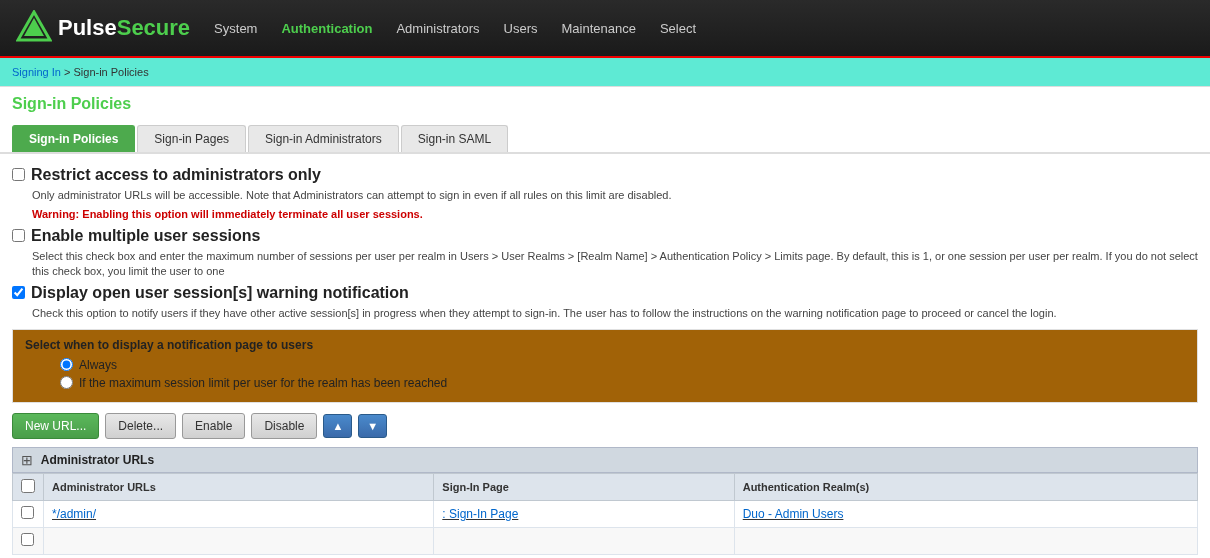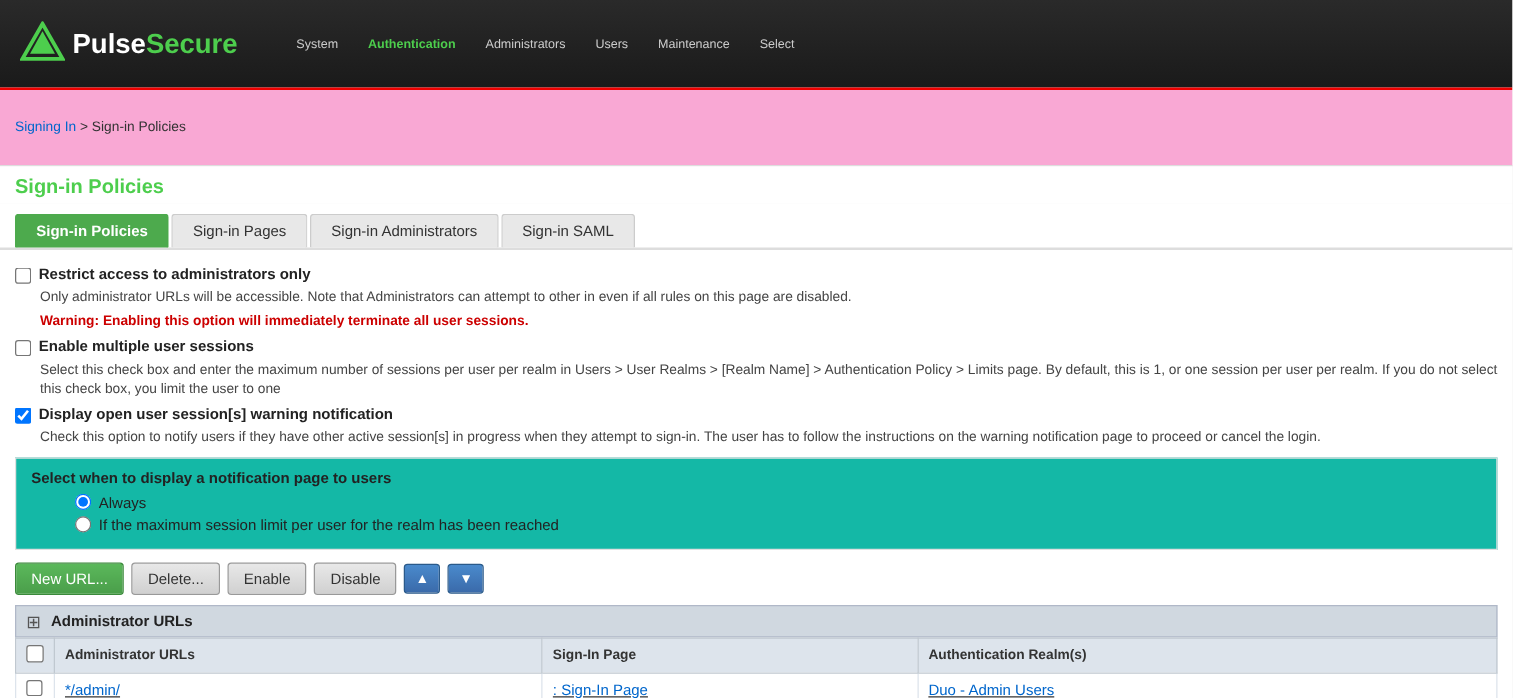--- a/index.html
+++ b/index.html
@@ -4,23 +4,22 @@
   <style>
     * { box-sizing: border-box; margin: 0; padding: 0; }
     body { font-family: Arial, Helvetica, sans-serif; font-size: 12px; background: #f0f0f0; }
 
     
     .header {
       background: linear-gradient(to bottom, #2a2a2a, #1a1a1a);
       display: flex;
       align-items: center;
       padding: 4px 16px;
-      height: 72px;
+      height: 58px;
       border-bottom: 2px solid #e00;
-      gap: 23px;
     }
     .logo {
       display: flex;
       align-items: center;
       margin-right: 24px;
     }
     .logo-icon {
       width: 36px;
       height: 36px;
       margin-right: 6px;
@@ -32,35 +31,35 @@
     .logo-pulse { color: #ffffff; }
     .logo-secure { color: #4dce4d; }
     .nav {
       display: flex;
       align-items: center;
       gap: 24px;
       flex: 1;
     }
     .nav-item {
       color: #cccccc;
-      font-size: 10px;
+      font-size: 13px;
       cursor: pointer;
       padding: 4px 0;
       text-decoration: none;
     }
     .nav-item.active {
       color: #4dce4d;
       font-weight: bold;
       text-align: center;
     }
 
     
     .breadcrumb {
-      padding: 24px 12px;
-      background: #f9a8d4;
+      padding: 8px 12px;
+      background: #5eead4;
       font-size: 11px;
       color: #0066cc;
       border-bottom: 1px solid #ddd;
     }
     .breadcrumb a { color: #0066cc; text-decoration: none; }
     .breadcrumb span { color: #333; }
 
     
     .page-title {
       padding: 8px 12px 4px 12px;
@@ -107,41 +106,41 @@
       display: flex;
       align-items: flex-start;
       margin-bottom: 4px;
       gap: 6px;
     }
     .checkbox-row input[type="checkbox"] {
       margin-top: 2px;
       flex-shrink: 0;
     }
     .checkbox-label {
-      font-size: 12px;
+      font-size: 16px;
       font-weight: bold;
       color: #222;
     }
     .hint-text {
       font-size: 11px;
       color: #444;
       margin-left: 20px;
       margin-bottom: 4px;
       line-height: 1.4;
     }
     .warning-text {
       color: #cc0000;
       font-weight: bold;
     }
 
     
     .notification-section {
       margin: 8px 0;
       padding: 8px 12px;
-      background: #14b8a6;
+      background: #a16207;
       border: 1px solid #e0e0e0;
     }
     .notification-title {
       font-size: 12px;
       font-weight: bold;
       color: #222;
       margin-bottom: 6px;
     }
     .radio-row {
       display: flex;
@@ -272,21 +271,21 @@
   <div class="tab">Sign-in Administrators</div>
   <div class="tab">Sign-in SAML</div>
 </div>
 
 <div class="content">
 
   <div class="checkbox-row">
     <input type="checkbox" style="">
     <span class="checkbox-label">Restrict access to administrators only</span>
   </div>
-  <div class="hint-text">Only administrator URLs will be accessible. Note that Administrators can attempt to other in even if all rules on this page are disabled.</div>
+  <div class="hint-text">Only administrator URLs will be accessible. Note that Administrators can attempt to sign in even if all rules on this limit are disabled.</div>
   <div class="hint-text">
     <span class="warning-text">Warning: Enabling this option will immediately terminate all user sessions.</span>
   </div>
 
   <div class="checkbox-row">
     <input type="checkbox" style="">
     <span class="checkbox-label">Enable multiple user sessions</span>
   </div>
   <div class="hint-text">Select this check box and enter the maximum number of sessions per user per realm in Users &gt; User Realms &gt; [Realm Name] &gt; Authentication Policy &gt; Limits page. By default, this is 1, or one session per user per realm. If you do not select this check box, you limit the user to one</div>
 

